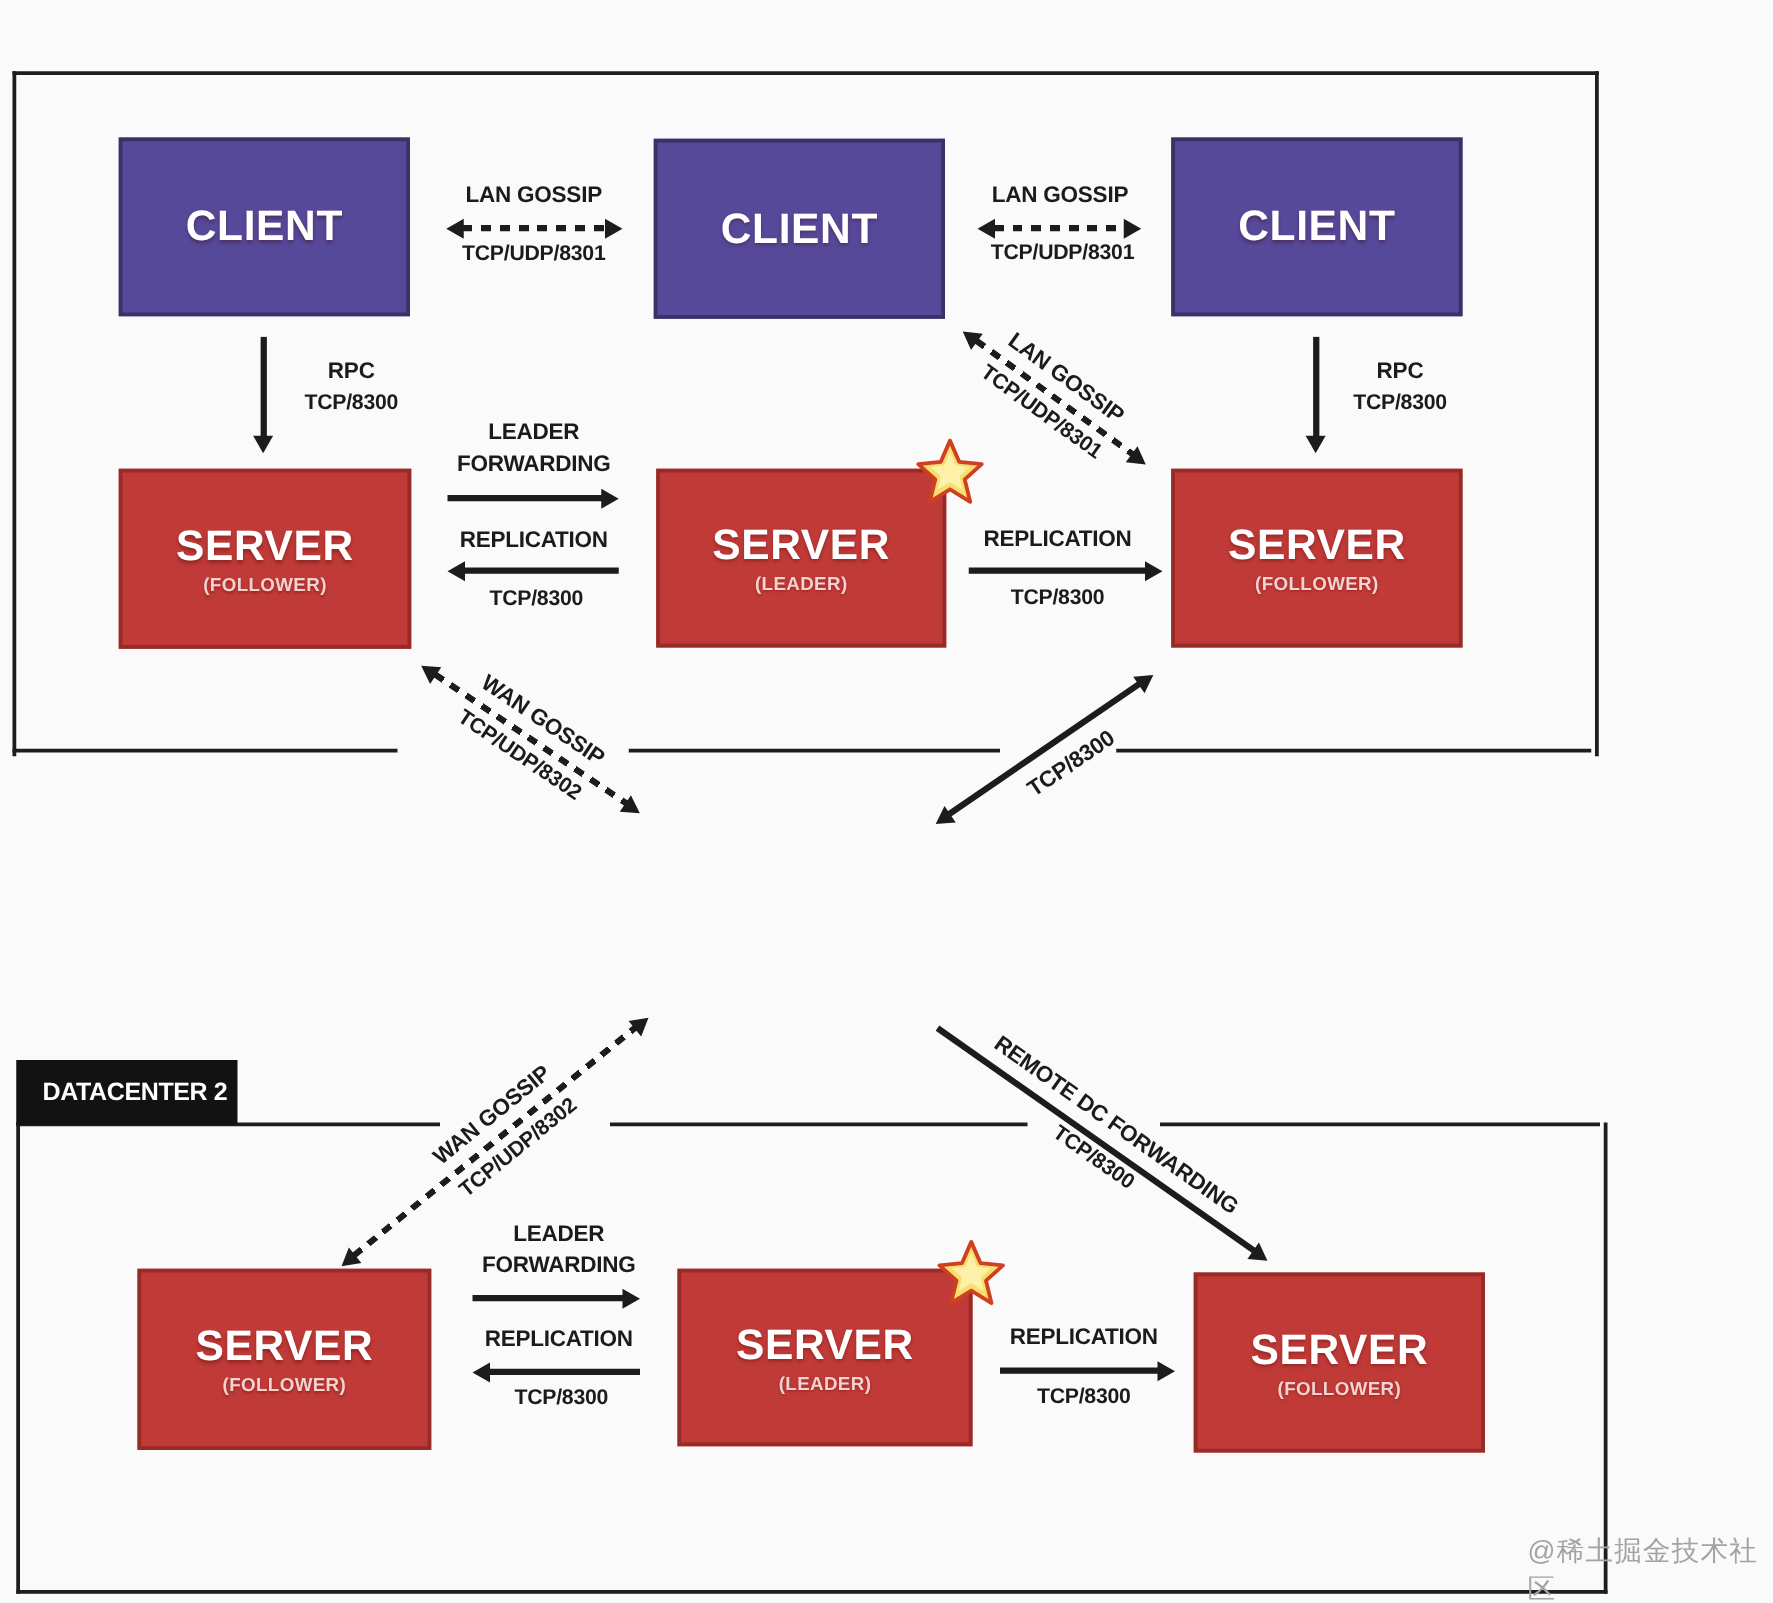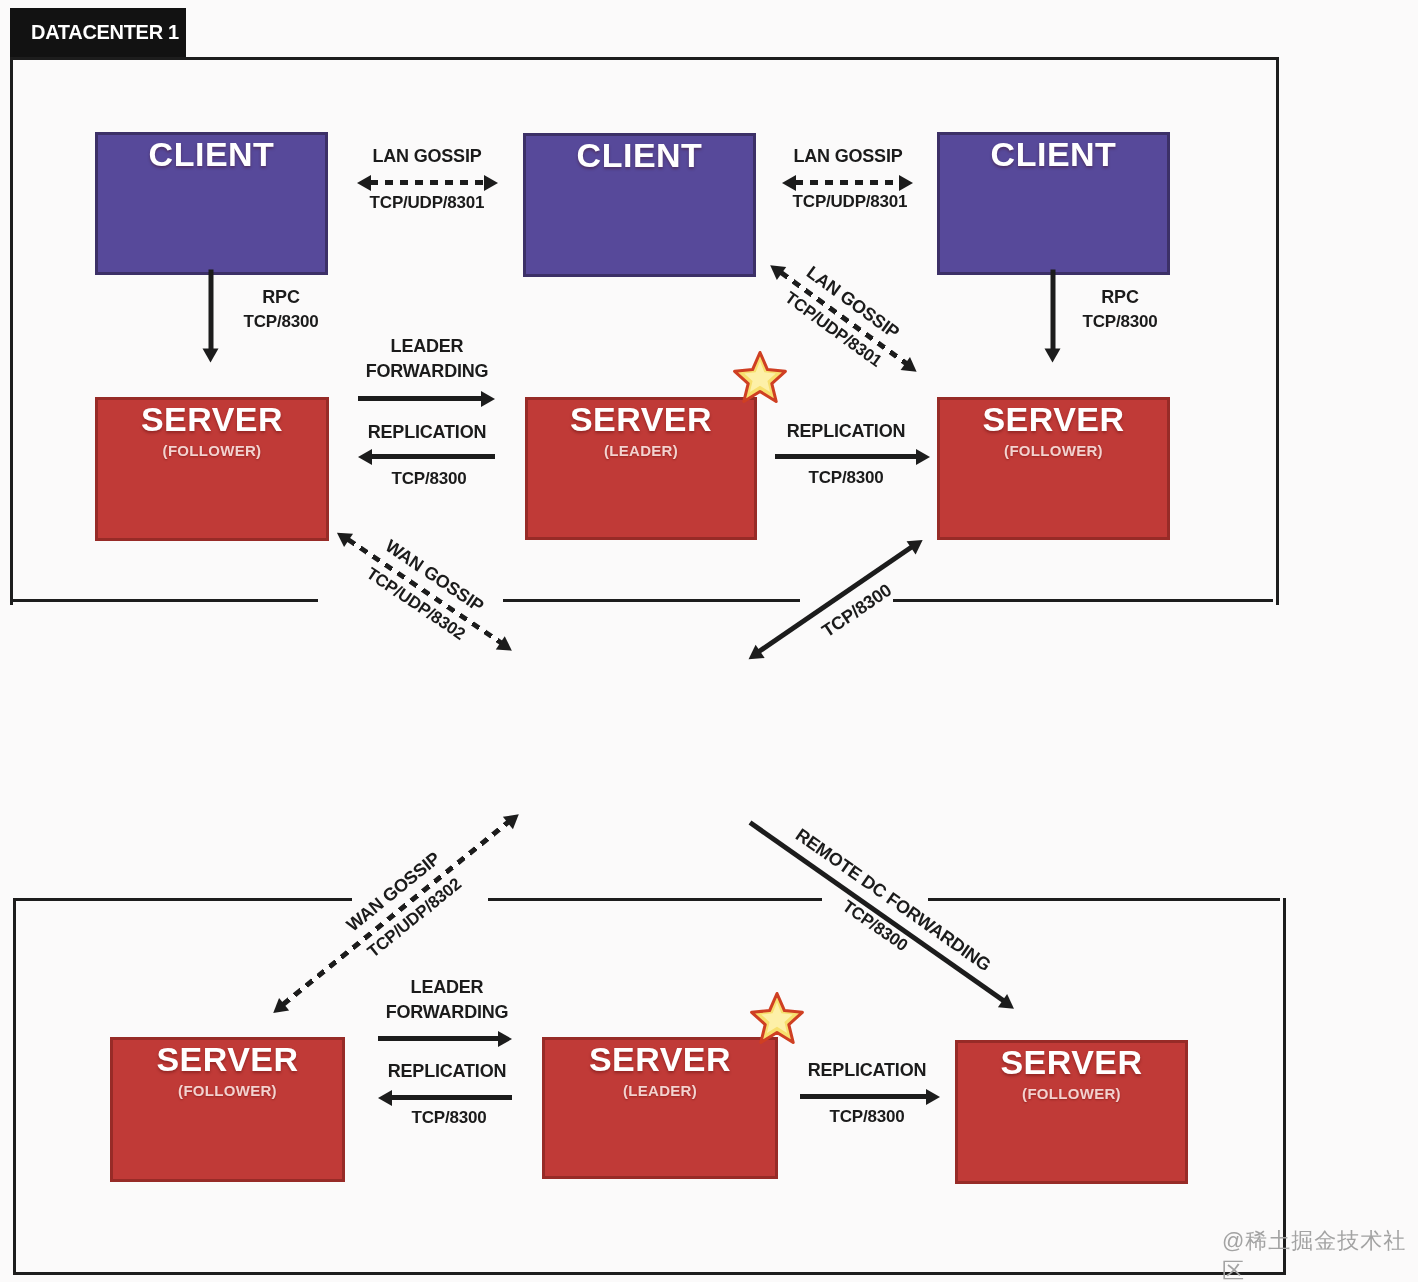--- a/index.html
+++ b/index.html
@@ -6,22 +6,22 @@
   body{background:#fbfafa;font-family:"Liberation Sans","DejaVu Sans",sans-serif;}
   #stage{position:relative;width:1418px;height:1282px;background:#fbfafa;overflow:hidden;}
 
   
   .panel{position:absolute;border:3px solid var(--c-panel_border,#1d1d1d);background:transparent;}
   .seg{position:absolute;height:3px;background:var(--c-panel_border,#1d1d1d);}
   .tab{position:absolute;background:var(--c-tab_bg,#121212);color:#fff;display:flex;align-items:center;
        padding-left:21px;font-weight:bold;font-size:20px;letter-spacing:-0.3px;box-sizing:border-box;}
 
   
-  .node{position:absolute;display:flex;flex-direction:column;align-items:center;
-        box-sizing:border-box;border:3px solid;margin-top:22px;}
+  .node{position:absolute;display:flex;flex-direction:column;align-items:center;justify-content:center;
+        box-sizing:border-box;border:3px solid;}
   .node.client{background:var(--c-client,#57499a);border-color:var(--c-client_border,#3c3067);}
   .node.server{background:var(--c-server,#c03a37);border-color:var(--c-server_border,#972b27);}
   .node .title{color:#fff;font-weight:bold;font-size:34px;letter-spacing:0.5px;
                text-shadow:0 2px 3px rgba(60,0,0,0.35);}
   .node .role{color:var(--c-role_text,#f3d2cf);font-weight:bold;font-size:15px;margin-top:3px;
               letter-spacing:0.3px;text-shadow:0 1px 2px rgba(90,0,0,0.4);}
 
   
   .arr{position:absolute;height:5px;transform-origin:0 50%;}
   .arr.solid{background:var(--c-line,#1c1c1c);}
@@ -55,23 +55,20 @@
 </head>
 <body>
 
 <div id="stage">
 
   <div class="panel" style="left:10px;top:57px;width:1263px;height:545px;border-bottom:none;"></div>
 
   <div class="seg" style="left:10px;top:599px;width:308px;"></div>
   <div class="seg" style="left:503px;top:599px;width:297px;"></div>
   <div class="seg" style="left:893px;top:599px;width:380px;"></div>
-  <div class="tab" style="left:10px;top:8px;width:176px;height:49px;">
-    <span>DATACENTER 1</span>
-  </div>
 
   <div class="node client" style="left:95px;top:110px;width:233px;height:143px;">
     <div class="title">CLIENT</div>
   </div>
   <div class="node client" style="left:523px;top:111px;width:233px;height:144px;">
     <div class="title">CLIENT</div>
   </div>
   <div class="node client" style="left:937px;top:110px;width:233px;height:143px;">
     <div class="title">CLIENT</div>
   </div>
@@ -142,20 +139,23 @@
   <div class="lblgrp" style="left:884px;top:913px;transform:translate(-50%,-50%) rotate(35.1deg);gap:11px;">
     <div class="l1">REMOTE DC FORWARDING</div>
     <div class="l2">TCP/8300</div>
   </div>
 
   <div class="panel" style="left:13px;top:898px;width:1267px;height:374px;border-top:none;"></div>
 
   <div class="seg" style="left:13px;top:898px;width:339px;"></div>
   <div class="seg" style="left:488px;top:898px;width:334px;"></div>
   <div class="seg" style="left:928px;top:898px;width:352px;"></div>
+  <div class="tab" style="left:13px;top:848px;width:177px;height:52px;">
+    <span>DATACENTER 2</span>
+  </div>
 
   <div class="node server" style="left:110px;top:1015px;width:235px;height:145px;">
     <div class="title">SERVER</div>
     <div class="role">(FOLLOWER)</div>
   </div>
   <div class="node server" style="left:542px;top:1015px;width:236px;height:142px;">
     <div class="title">SERVER</div>
     <div class="role">(LEADER)</div>
   </div>
   <div class="node server" style="left:955px;top:1018px;width:233px;height:144px;">

